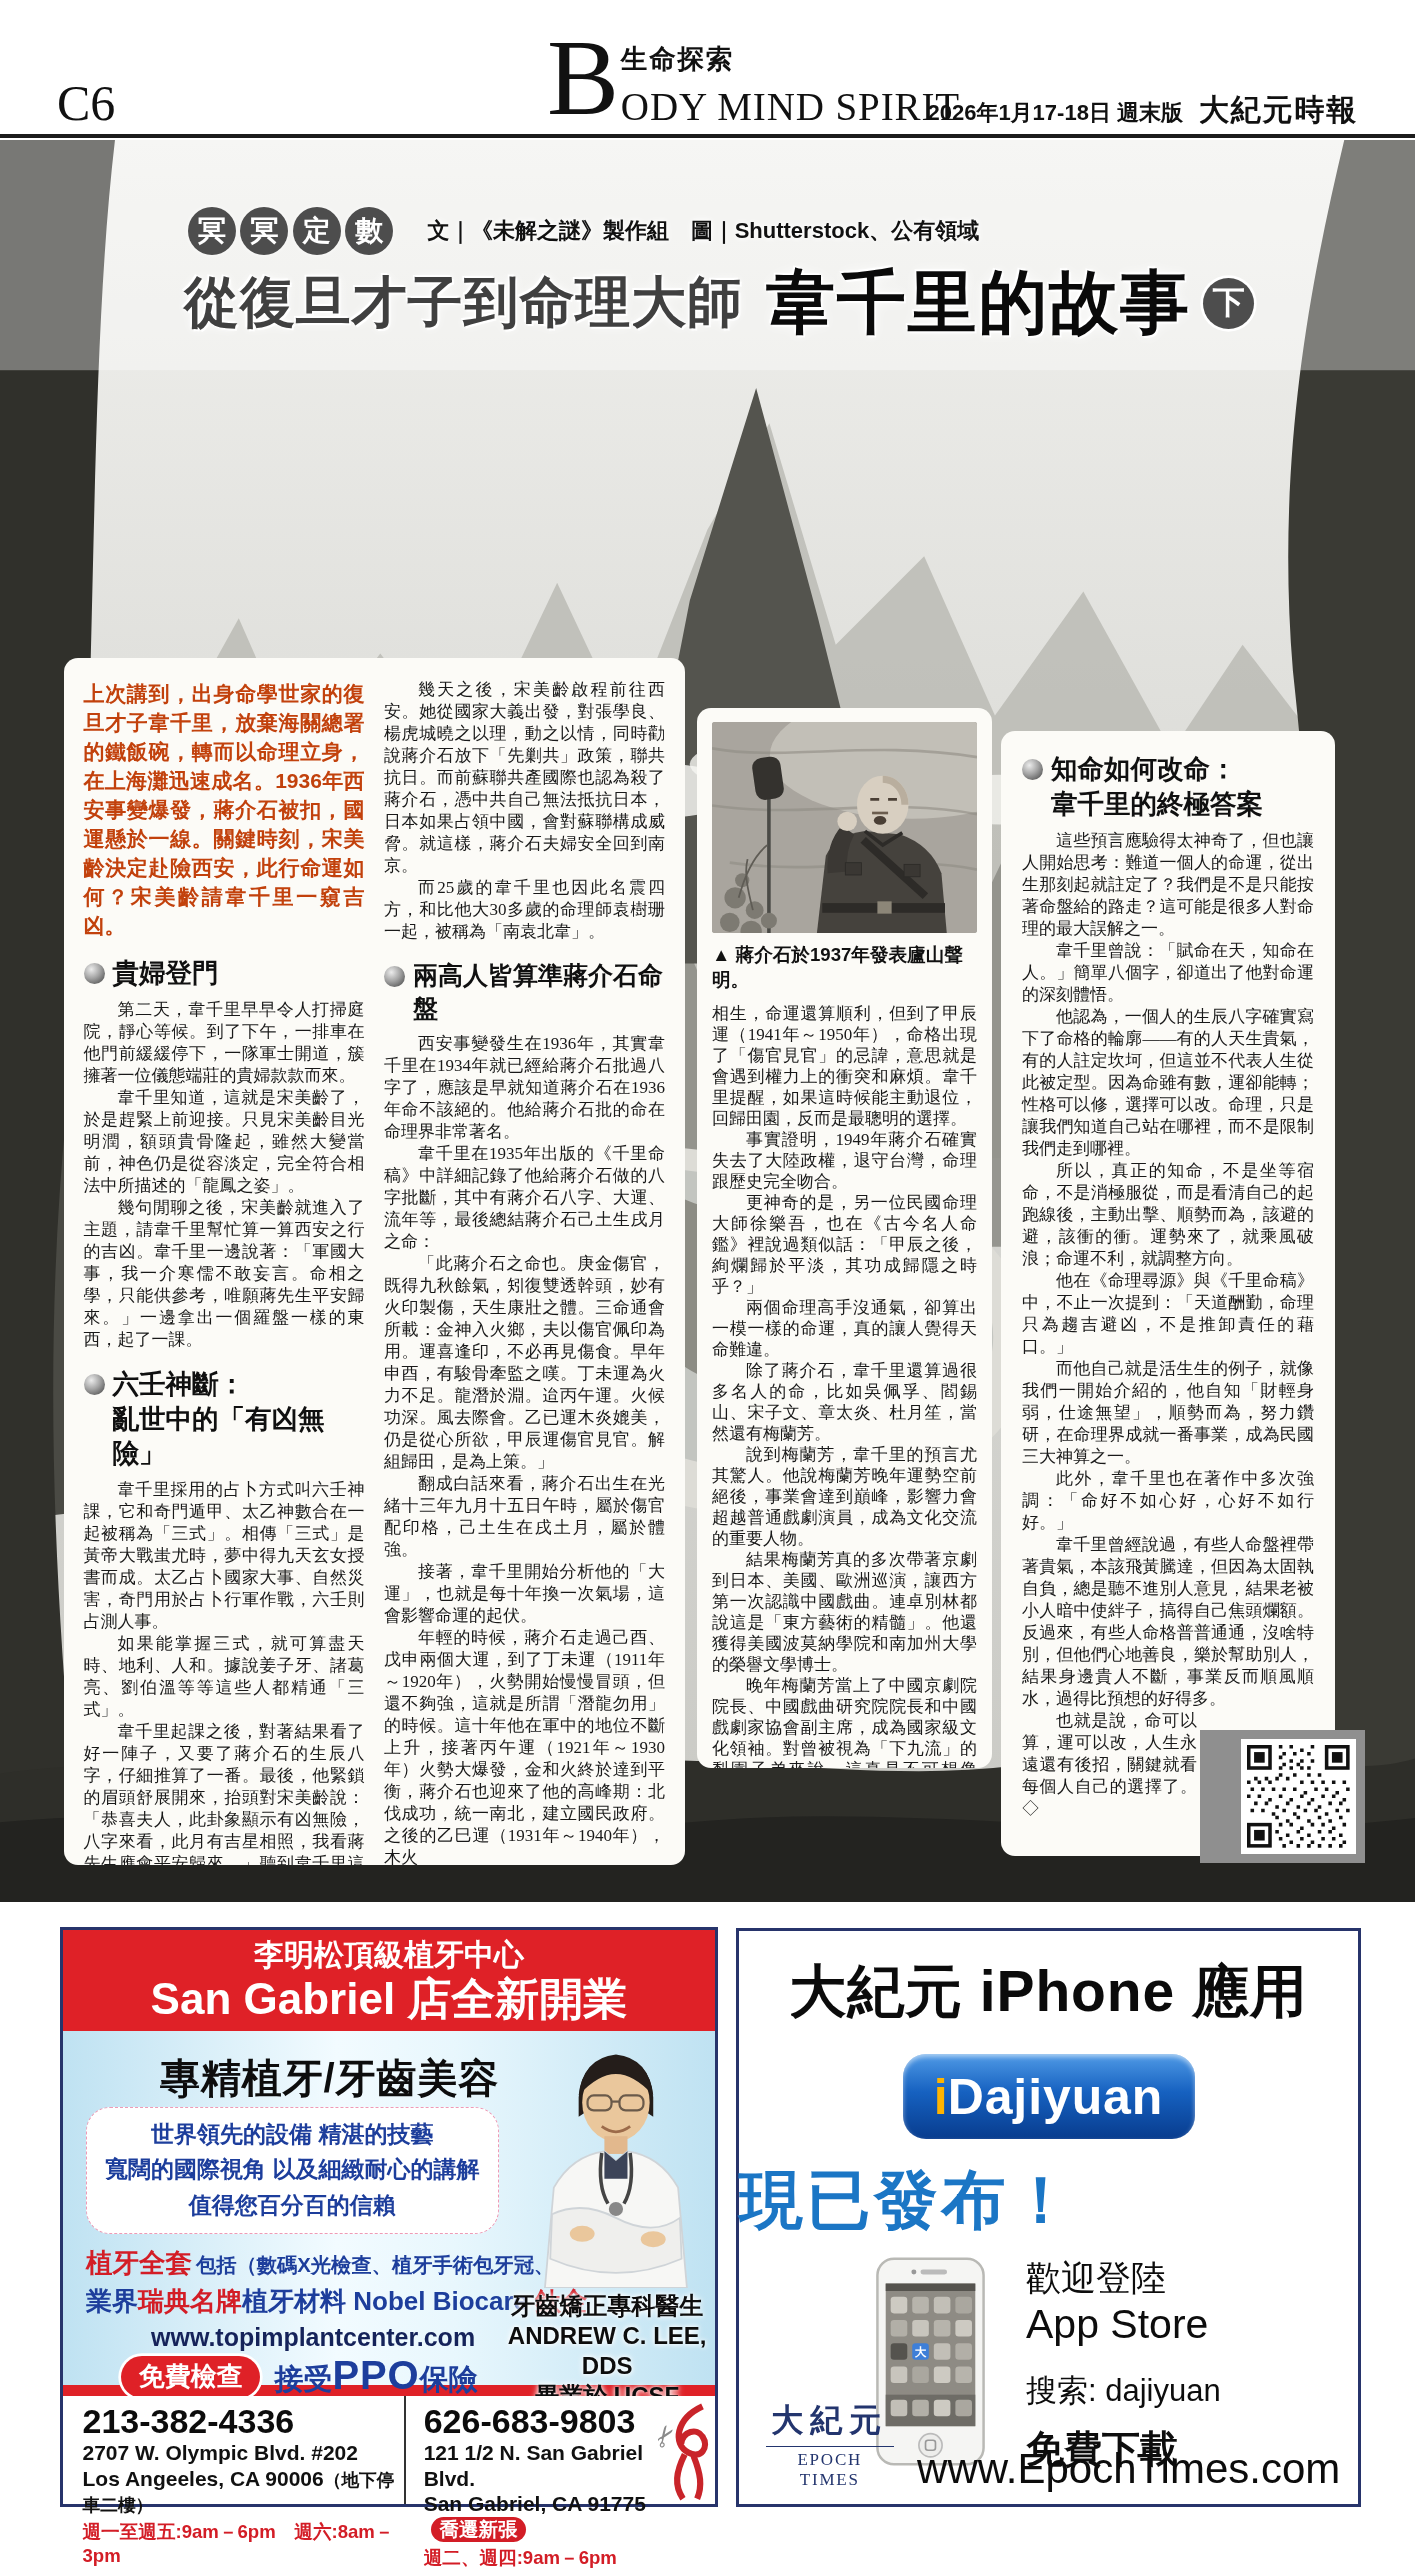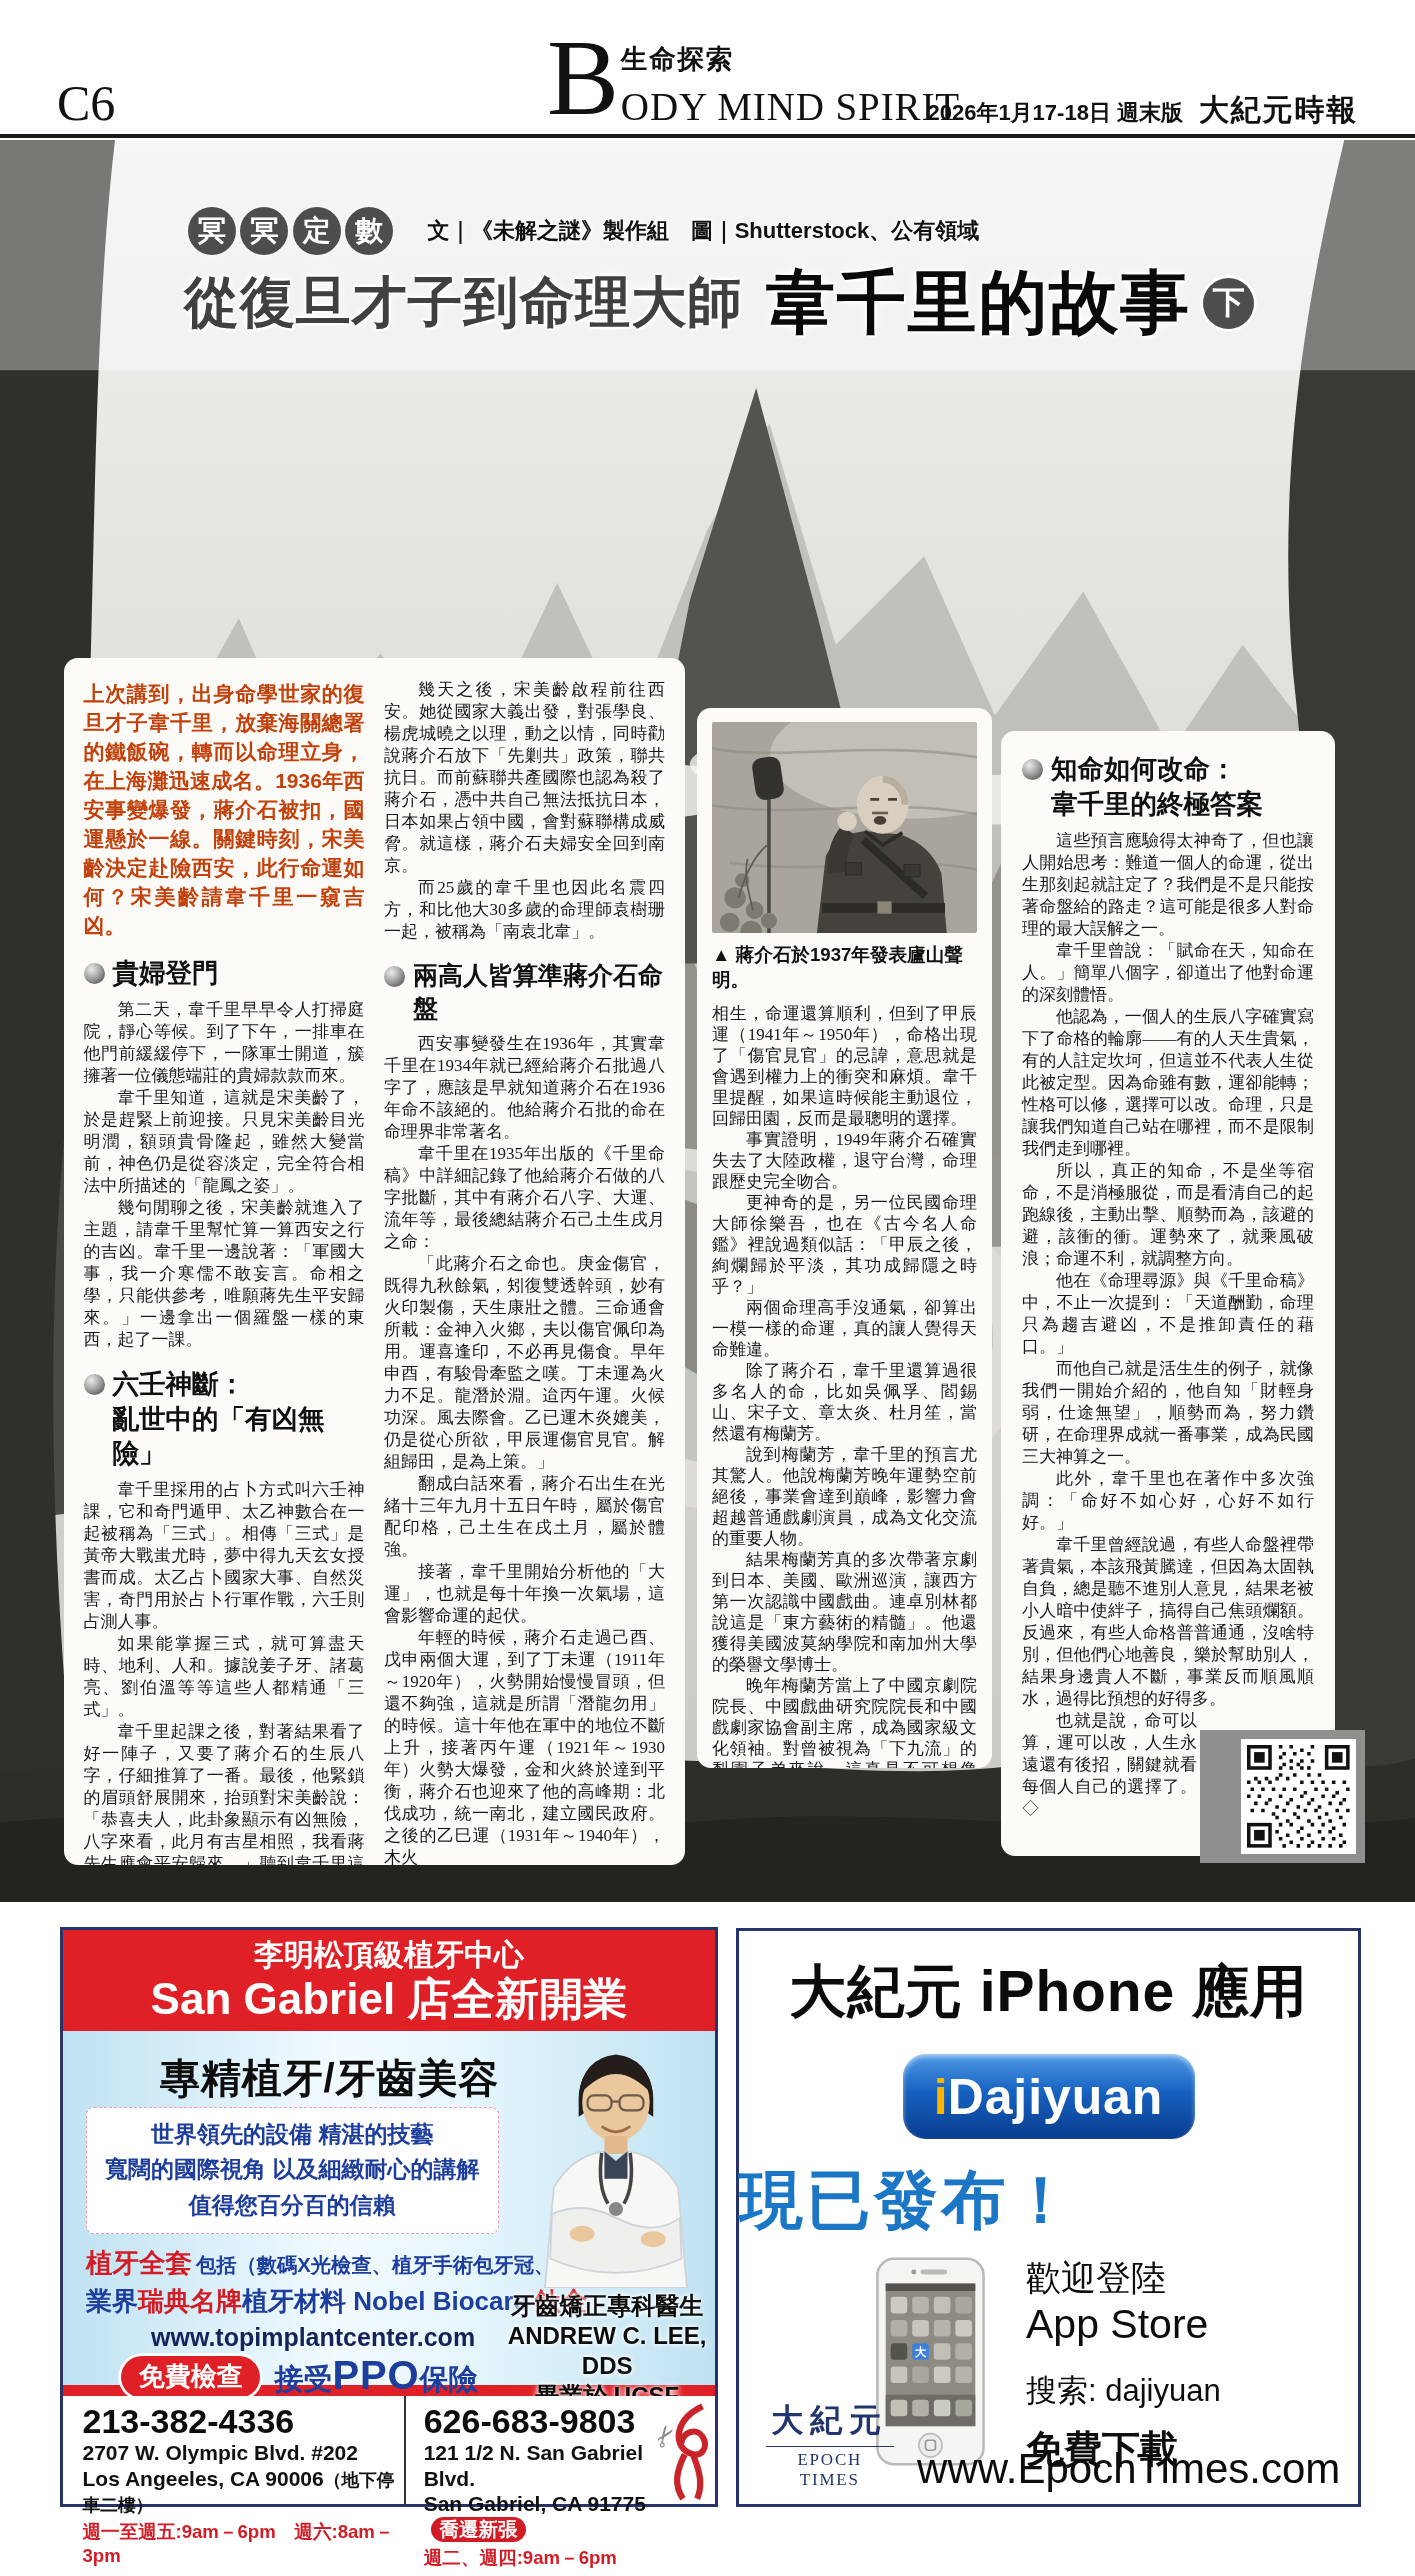--- a/index.html
+++ b/index.html
@@ -65,21 +65,21 @@
 
   
   .ad-dental{position:absolute;left:60px;top:1927px;width:658px;height:580px;border:3.5px solid #27346b;
     box-sizing:border-box;background:#f97316;}
   .ad-dental .red-head{height:101px;background:#df2127;color:#fff;text-align:center;padding-top:5.3px;box-sizing:border-box;}
   .ad-dental .red-head .t1{font-size:30px;font-weight:700;line-height:1.35;}
   .ad-dental .red-head .t2{font-size:44px;font-weight:900;line-height:1.05;}
   .ad-body{position:relative;height:354px;background:linear-gradient(90deg,#bfe2f2,#f2fbff 42%,#e8f7fd 60%,#bfe2f2);}
   .ad-sub{position:absolute;left:97px;top:19.5px;font-size:40px;font-weight:900;color:#0d0d0d;letter-spacing:0.9px;}
   .slogan-box{position:absolute;left:23px;top:76px;width:400px;background:#fff;border:1.8px dashed #ef9ab5;
-    border-radius:8px;padding:8.8px 5.3px;text-align:center;color:#1d3e9c;font-weight:800;font-size:23px;line-height:1.55;}
+    border-radius:24px;padding:8.8px 5.3px;text-align:center;color:#1d3e9c;font-weight:800;font-size:23px;line-height:1.55;}
   .pkg-line{position:absolute;left:23px;top:214px;white-space:nowrap;}
   .pkg-label{font-size:26.5px;font-weight:900;color:#d31d26;}
   .pkg-detail{font-size:20.3px;font-weight:700;color:#1d3e9c;}
   .mat-line{position:absolute;left:23px;top:253px;font-size:26px;font-weight:800;white-space:nowrap;}
   .mat-line .blue{color:#1d3e9c;} .mat-line .red{color:#d31d26;}
   .ad-web{position:absolute;left:88px;top:292px;font-size:25px;font-weight:800;color:#15235a;}
   .check-row{position:absolute;left:58px;top:322px;display:flex;align-items:center;gap:14px;}
   .free-pill{background:#df2127;color:#fff;font-size:26px;font-weight:900;border-radius:25px;
     padding:3.5px 17.7px;box-shadow:0 0 0 2.7px #fff;}
   .ppo{color:#1d3e9c;font-weight:900;font-size:29px;} .ppo .big{font-size:40px;letter-spacing:0.9px;}

